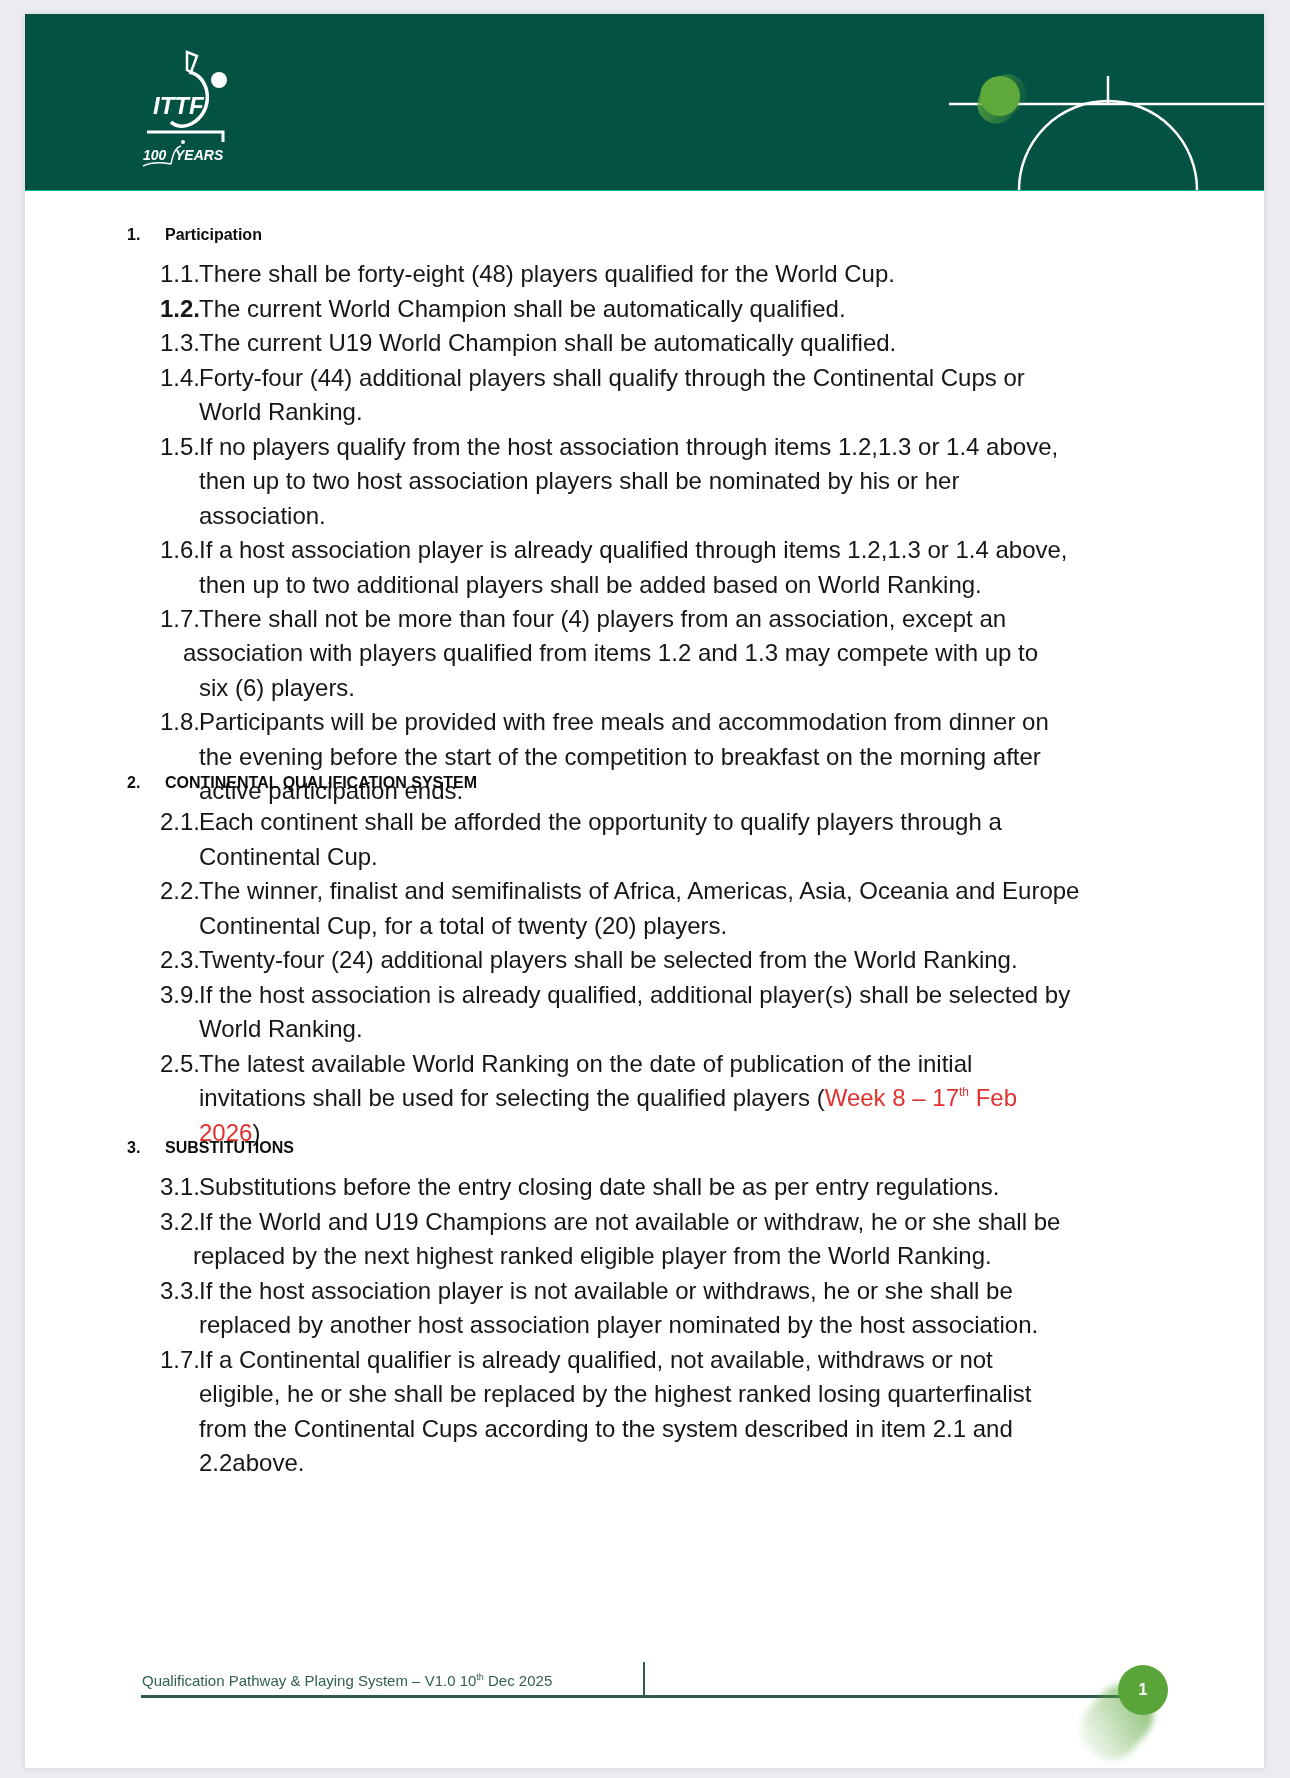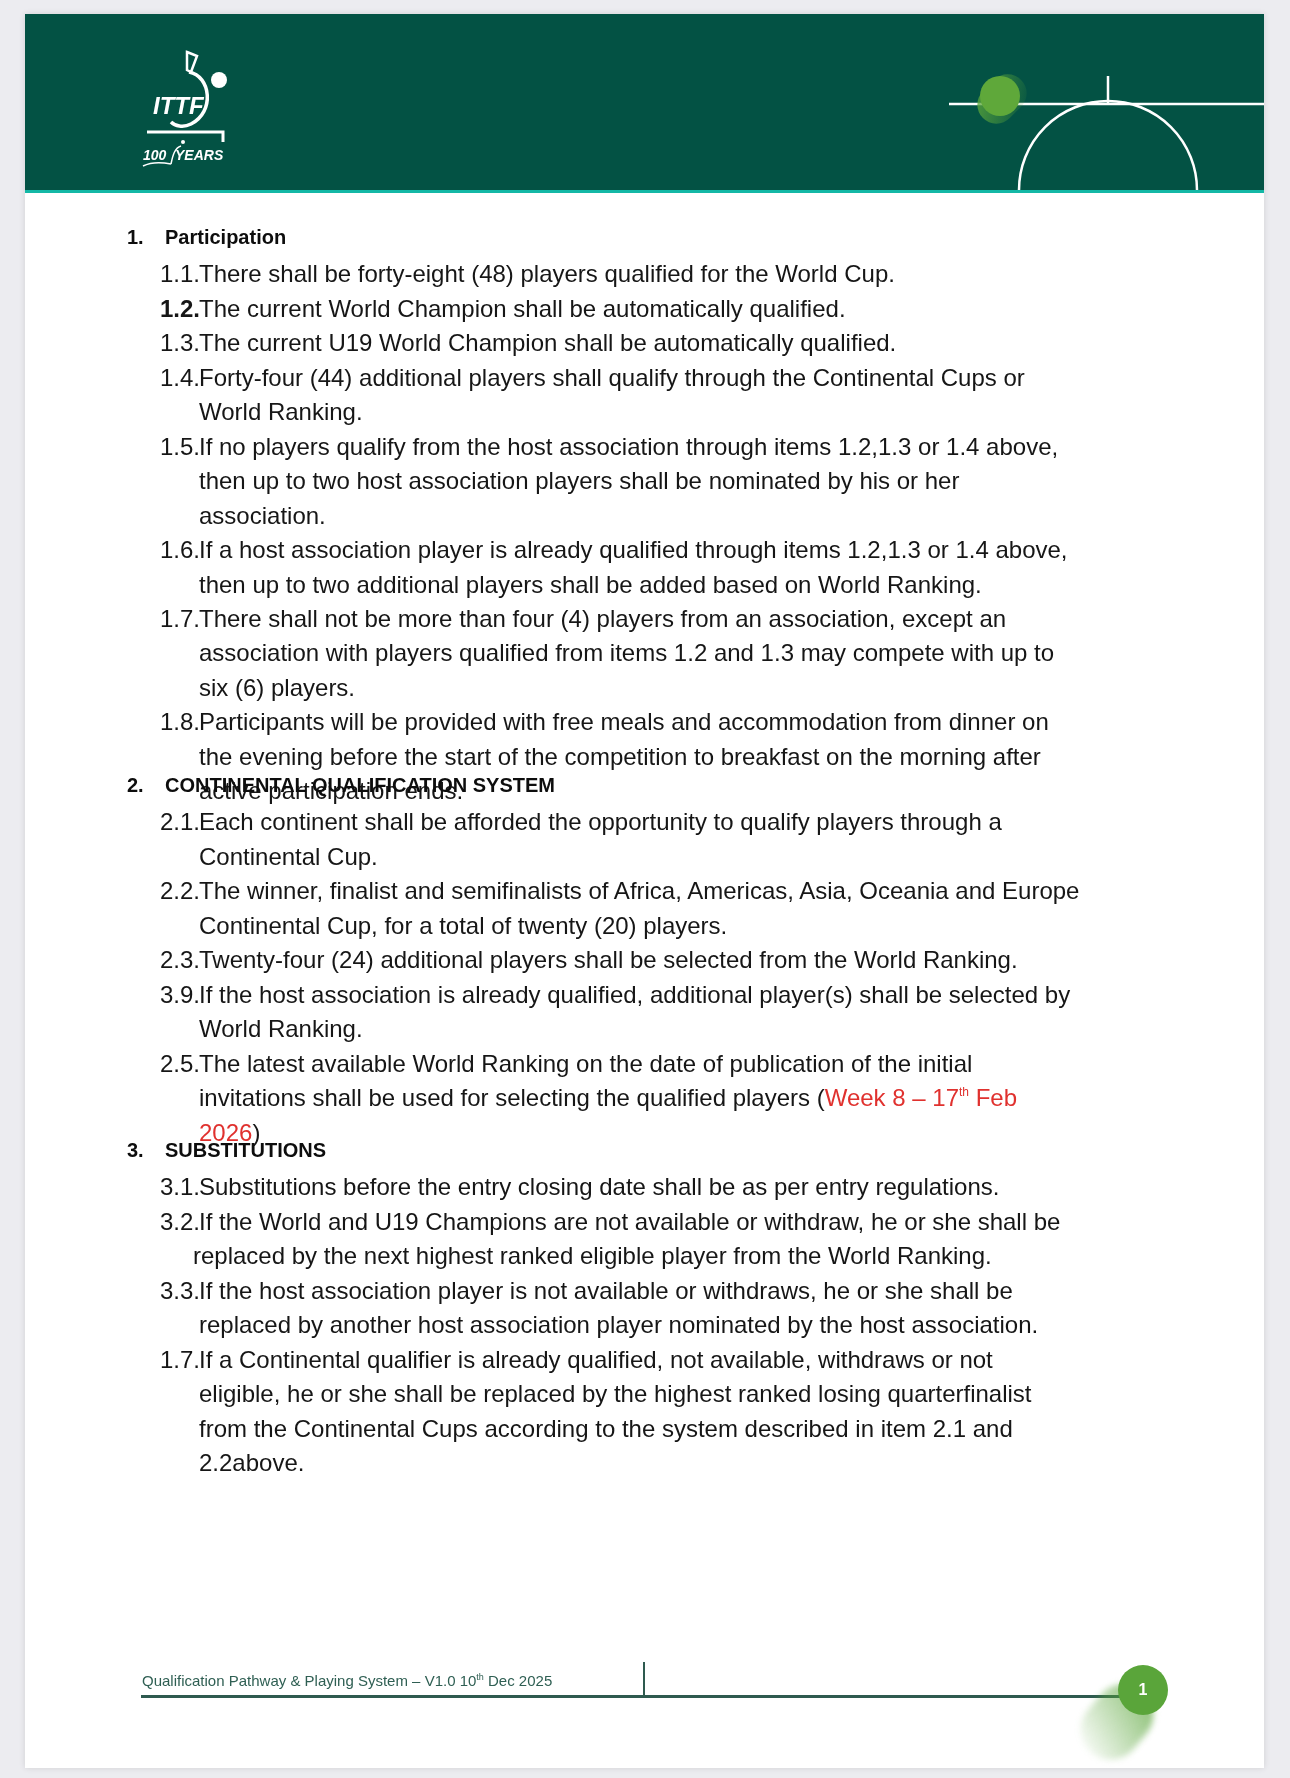--- a/index.html
+++ b/index.html
@@ -16,32 +16,32 @@
       width: 1239px; height: 1754px;
       background: #ffffff;
       box-shadow: 0 0 6px rgba(0,0,0,0.12);
       overflow: hidden;
     }
     .header {
       position: absolute; left: 0; top: 0;
       width: 100%; height: 176px;
       background: #035244;
       overflow: hidden;
-      border-bottom: 3px solid #14b8a6;
+      border-bottom: 1px solid #14b8a6;
     }
     .logo { position: absolute; left: 112px; top: 28px; width: 110px; height: 130px; }
     .deco { position: absolute; left: 0; top: 0; width: 1239px; height: 176px; }
 
     .content {
       position: absolute; left: 0; top: 0; width: 100%;
       font-size: 24px; color: #111;
     }
     .sec-title {
       position: absolute; left: 118px;
-      font-weight: bold; font-size: 20px; color: #0d0d0d;
+      font-weight: bold; font-size: 16px; color: #0d0d0d;
     }
     .sec-title .num { display: inline-block; width: 38px; }
     .line {
       position: absolute; white-space: nowrap;
       font-size: 24px; color: #161616;
     }
     .red { color: #e0312e; }
     sup { font-size: 12px; vertical-align: 10px; line-height: 0; }
 
     .footer-text {
@@ -125,21 +125,21 @@
       <div class="line" style="top: 384.25px; left: 174px;"><span>World Ranking.</span></div>
       <div class="line" style="top: 418.7px; left: 135px;">1.5.</div>
       <div class="line" style="top: 418.7px; left: 174px;"><span>If no players qualify from the host association through items 1.2,1.3 or 1.4 above,</span></div>
       <div class="line" style="top: 453.15px; left: 174px;"><span>then up to two host association players shall be nominated by his or her</span></div>
       <div class="line" style="top: 487.6px; left: 174px;"><span>association.</span></div>
       <div class="line" style="top: 522.05px; left: 135px;">1.6.</div>
       <div class="line" style="top: 522.05px; left: 174px;"><span>If a host association player is already qualified through items 1.2,1.3 or 1.4 above,</span></div>
       <div class="line" style="top: 556.5px; left: 174px;"><span>then up to two additional players shall be added based on World Ranking.</span></div>
       <div class="line" style="top: 590.95px; left: 135px;">1.7.</div>
       <div class="line" style="top: 590.95px; left: 174px;"><span>There shall not be more than four (4) players from an association, except an</span></div>
-      <div class="line" style="top: 625.4px; left: 174px;"><span>association with players qualified from items 1.2 and 1.3 may compete with up to</span></div>
+      <div class="line" style="top: 625.4px; left: 158px;"><span>association with players qualified from items 1.2 and 1.3 may compete with up to</span></div>
       <div class="line" style="top: 659.85px; left: 174px;"><span>six (6) players.</span></div>
       <div class="line" style="top: 694.3px; left: 135px;">1.8.</div>
       <div class="line" style="top: 694.3px; left: 174px;"><span>Participants will be provided with free meals and accommodation from dinner on</span></div>
       <div class="line" style="top: 728.75px; left: 174px;"><span>the evening before the start of the competition to breakfast on the morning after</span></div>
       <div class="line" style="top: 763.2px; left: 174px;"><span>active participation ends.</span></div>
       <div class="sec-title" style="top: 760px; left: 102px;"><span class="num">2.</span><span>CONTINENTAL QUALIFICATION SYSTEM</span></div>
       <div class="line" style="top: 794.45px; left: 135px;">2.1.</div>
       <div class="line" style="top: 794.45px; left: 174px;"><span>Each continent shall be afforded the opportunity to qualify players through a</span></div>
       <div class="line" style="top: 828.9px; left: 174px;"><span>Continental Cup.</span></div>
       <div class="line" style="top: 863.35px; left: 135px;">2.2.</div>

